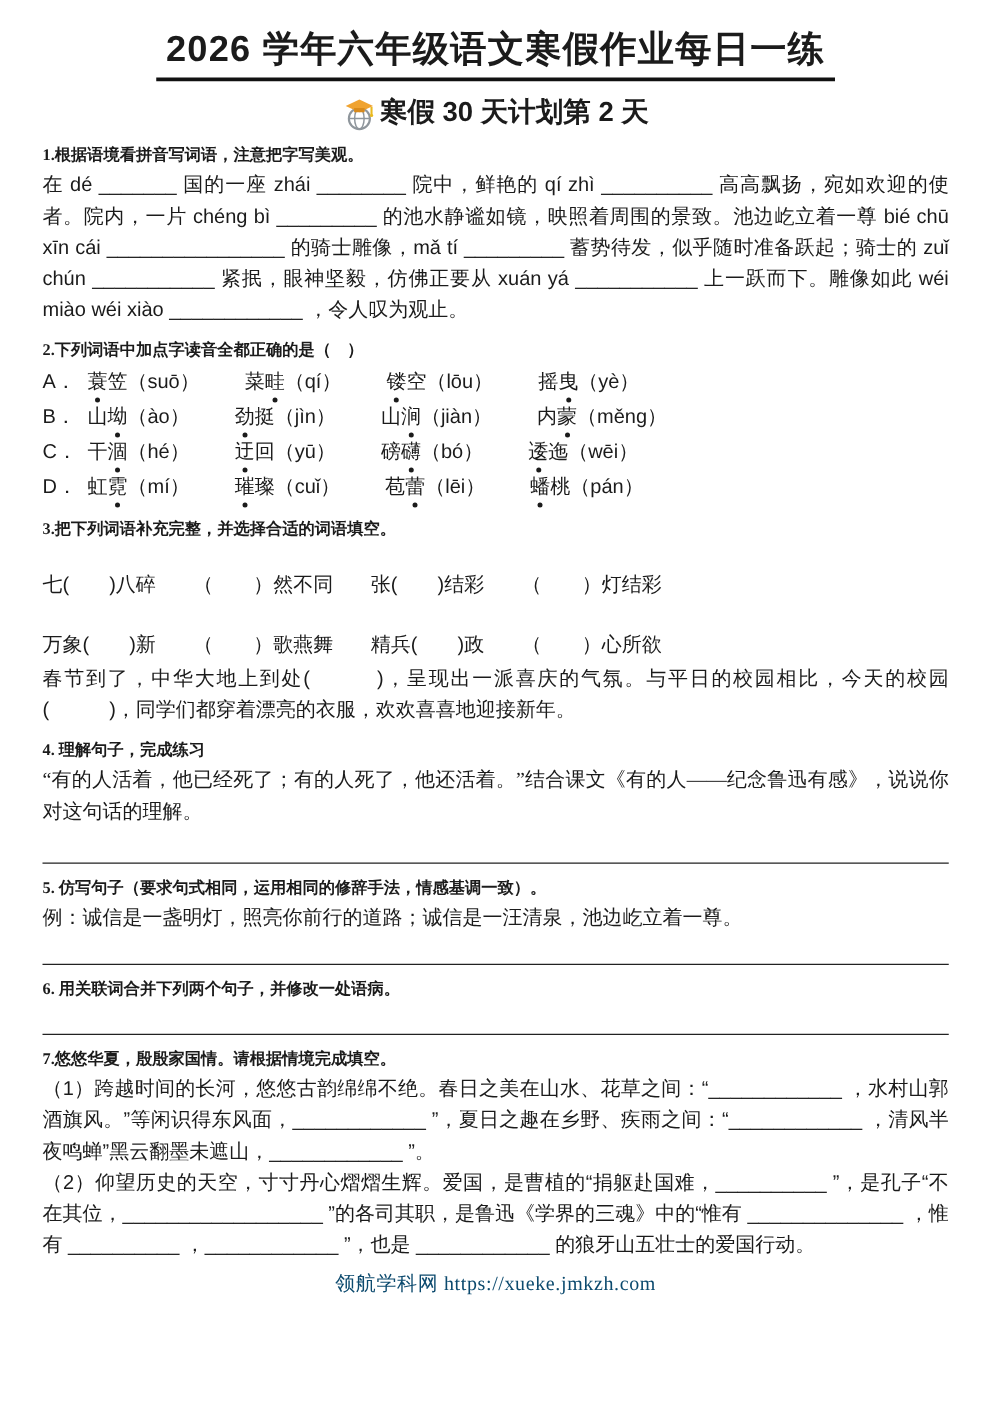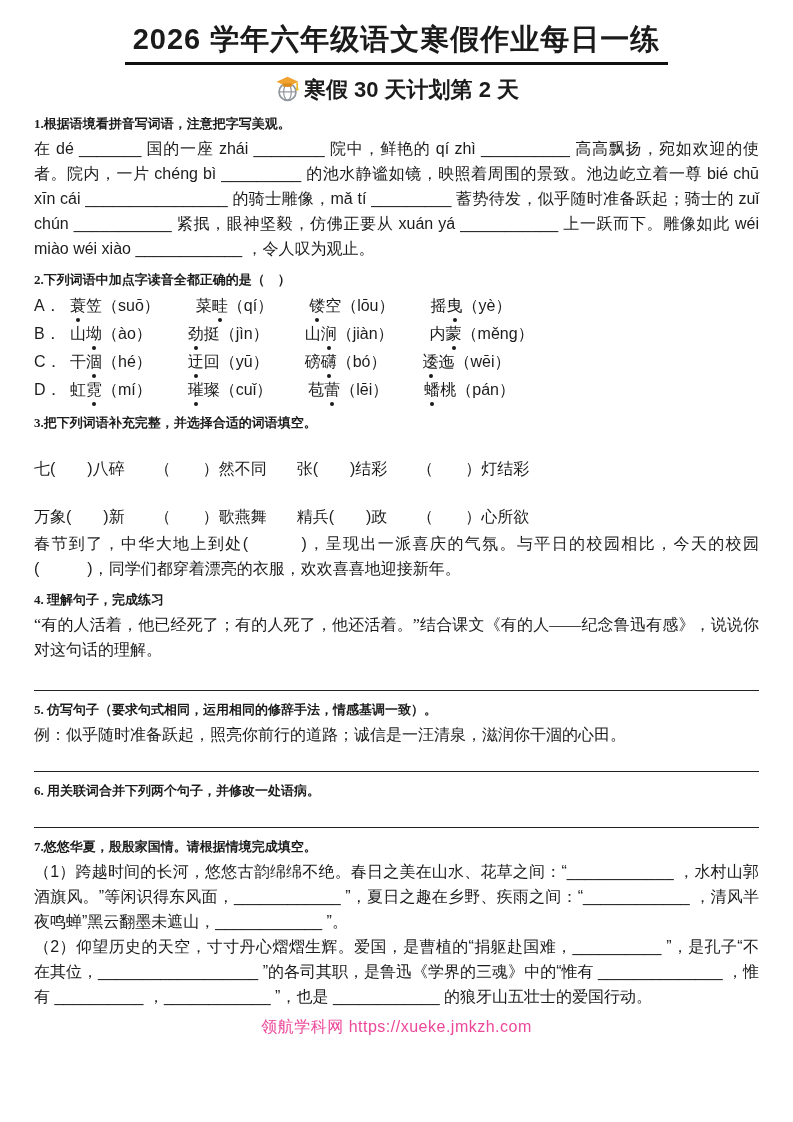--- a/index.html
+++ b/index.html
@@ -4,21 +4,21 @@
 <style>
   html,body{margin:0;padding:0;background:#ffffff;}
   .page{
     width:793px;height:1122px;box-sizing:border-box;
     padding:20px 34px 0 34px;background:#fff;color:#1b1b1b;
     font-family:"Liberation Sans","DejaVu Sans",sans-serif;
     overflow:hidden;position:relative;
   }
   .title{text-align:center;font-size:29px;font-weight:bold;letter-spacing:1px;}
   .title-text{display:inline-block;border-bottom:3px solid #111;padding:0 8px 2px 8px;}
-  .subtitle{display:flex;justify-content:center;align-items:flex-start;gap:3px;
+  .subtitle{display:flex;justify-content:center;align-items:flex-end;gap:3px;
     font-size:22px;font-weight:bold;margin-top:10px;}
   .cap-icon{display:inline-flex;align-items:center;}
   .prompt{
     font-family:"Liberation Serif","DejaVu Serif",serif;
     font-weight:bold;font-size:13px;line-height:24px;margin-top:7px;
   }
   .bodytext{font-size:16px;line-height:25px;text-align:justify;}
   .kai{font-family:"Liberation Serif","DejaVu Serif",serif;}
   .opt-row{display:flex;align-items:baseline;font-size:16px;line-height:28px;}
   .opt-letter{width:36px;flex:0 0 auto;}
@@ -111,27 +111,27 @@
     <span class="wl-item">（　　）心所欲</span>
   </div>
   <div class="bodytext">春节到了，中华大地上到处(　　　)，呈现出一派喜庆的气氛。与平日的校园相比，今天的校园(　　　)，同学们都穿着漂亮的衣服，欢欢喜喜地迎接新年。</div>
 
   <div class="prompt">4. 理解句子，完成练习</div>
   <div class="bodytext kai">“有的人活着，他已经死了；有的人死了，他还活着。”结合课文《有的人——纪念鲁迅有感》，说说你对这句话的理解。</div>
   <div class="answer-space"></div>
   <div class="answer-line"></div>
 
   <div class="prompt">5. 仿写句子（要求句式相同，运用相同的修辞手法，情感基调一致）。</div>
-  <div class="bodytext kai">例：似乎随时准备跃起，照亮你前行的道路；诚信是一汪清泉，滋润你干涸的心田。</div>
+  <div class="bodytext kai">例：诚信是一盏明灯，照亮你前行的道路；诚信是一汪清泉，池边屹立着一尊。</div>
   <div class="answer-space small"></div>
   <div class="answer-line"></div>
 
   <div class="prompt">6. 用关联词合并下列两个句子，并修改一处语病。</div>
   <div class="answer-space small"></div>
   <div class="answer-line"></div>
 
   <div class="prompt">7.悠悠华夏，殷殷家国情。请根据情境完成填空。</div>
   <div class="bodytext">（1）跨越时间的长河，悠悠古韵绵绵不绝。春日之美在山水、花草之间：“____________ ，水村山郭酒旗风。”等闲识得东风面，____________ ”，夏日之趣在乡野、疾雨之间：“____________ ，清风半夜鸣蝉”黑云翻墨未遮山，____________ ”。</div>
   <div class="bodytext">（2）仰望历史的天空，寸寸丹心熠熠生辉。爱国，是曹植的“捐躯赴国难，__________ ”，是孔子“不在其位，__________________ ”的各司其职，是鲁迅《学界的三魂》中的“惟有 ______________ ，惟有 __________ ，____________ ”，也是 ____________ 的狼牙山五壮士的爱国行动。</div>
 
-  <div class="footer" style="color: #ec4899;">领航学科网 https://xueke.jmkzh.com</div>
+  <div class="footer" style="color: #0c4a6e; font-family: Liberation Serif, serif;">领航学科网 https://xueke.jmkzh.com</div>
 
 </div>
 
 </body></html>

